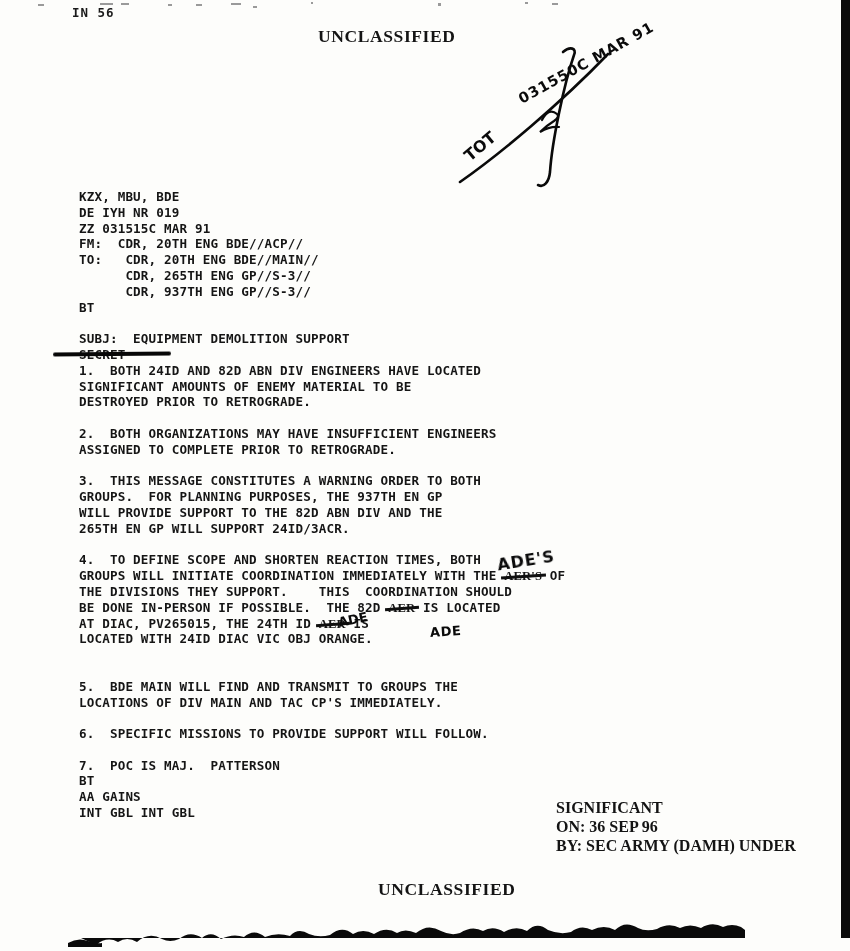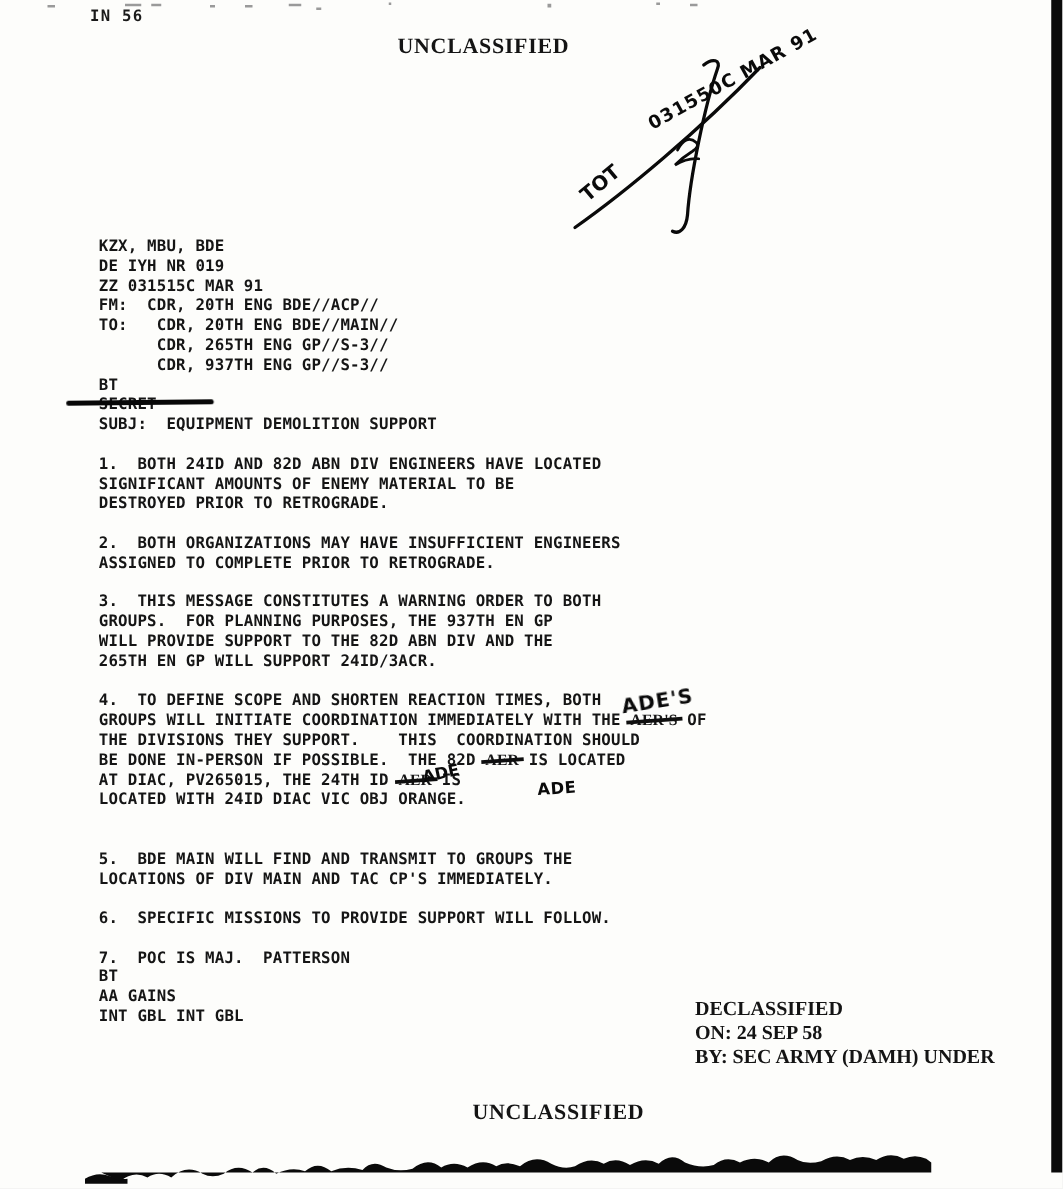--- a/index.html
+++ b/index.html
@@ -9,21 +9,21 @@
   
   .tt{font-family:"DejaVu Sans Mono",monospace;font-weight:700;color:#1a1a1a;}
   #message-body{position:absolute;left:79px;top:189px;font-size:12.6px;line-height:15.8px;
                 letter-spacing:.15px;white-space:pre;filter:contrast(1.05);}
   .msg-line{height:15.8px;}
 
   
   .strike{position:relative;display:inline-block;font-family:Liberation Serif, serif;}
   .strike::after{content:"";position:absolute;left:-3px;right:-4px;top:6px;height:2.6px;
                  background:#141414;transform:rotate(-4deg);}
-  .strike-heavy{position:relative;display:inline-block;}
+  .strike-heavy{position:relative;display:inline-block;margin-top:32px;}
   .strike-heavy::after{content:"";position:absolute;left:-26px;right:-46px;top:5px;height:3.6px;
                  background:#0d0d0d;transform:rotate(-.5deg);border-radius:2px;}
 
   
   .serif-b{font-family:"Liberation Serif","DejaVu Serif",serif;font-weight:700;color:#141414;}
   #unclassified-top{position:absolute;left:318px;top:26px;font-size:17.5px;letter-spacing:.6px;}
   #unclassified-bottom{position:absolute;left:378px;top:879px;font-size:17.5px;letter-spacing:.6px;}
   #declassified-block{position:absolute;left:556px;top:798px;font-size:16px;line-height:19.2px;}
 
   
@@ -73,22 +73,22 @@
     <text x="92" y="82" transform="rotate(-29 92 82)" font-family="DejaVu Sans, sans-serif" font-size="14.5" font-weight="700" fill="#0a0a0a" letter-spacing="1">031550C MAR 91</text>
   </svg>
 
   <div id="message-body" class="tt"><div class="msg-line">KZX, MBU, BDE</div><div class="msg-line">DE IYH NR 019</div><div class="msg-line">ZZ 031515C MAR 91</div><div class="msg-line">FM:  CDR, 20TH ENG BDE//ACP//</div><div class="msg-line">TO:   CDR, 20TH ENG BDE//MAIN//</div><div class="msg-line">      CDR, 265TH ENG GP//S-3//</div><div class="msg-line">      CDR, 937TH ENG GP//S-3//</div><div class="msg-line">BT</div><div class="msg-line"><span class="strike-heavy">SECRET</span></div><div class="msg-line">SUBJ:  EQUIPMENT DEMOLITION SUPPORT</div><div class="msg-line">&nbsp;</div><div class="msg-line">1.  BOTH 24ID AND 82D ABN DIV ENGINEERS HAVE LOCATED</div><div class="msg-line">SIGNIFICANT AMOUNTS OF ENEMY MATERIAL TO BE</div><div class="msg-line">DESTROYED PRIOR TO RETROGRADE.</div><div class="msg-line">&nbsp;</div><div class="msg-line">2.  BOTH ORGANIZATIONS MAY HAVE INSUFFICIENT ENGINEERS</div><div class="msg-line">ASSIGNED TO COMPLETE PRIOR TO RETROGRADE.</div><div class="msg-line">&nbsp;</div><div class="msg-line">3.  THIS MESSAGE CONSTITUTES A WARNING ORDER TO BOTH</div><div class="msg-line">GROUPS.  FOR PLANNING PURPOSES, THE 937TH EN GP</div><div class="msg-line">WILL PROVIDE SUPPORT TO THE 82D ABN DIV AND THE</div><div class="msg-line">265TH EN GP WILL SUPPORT 24ID/3ACR.</div><div class="msg-line">&nbsp;</div><div class="msg-line">4.  TO DEFINE SCOPE AND SHORTEN REACTION TIMES, BOTH</div><div class="msg-line"><span>GROUPS WILL INITIATE COORDINATION IMMEDIATELY WITH THE </span><span class="strike">AER'S</span><span> OF</span></div><div class="msg-line">THE DIVISIONS THEY SUPPORT.    THIS  COORDINATION SHOULD</div><div class="msg-line"><span>BE DONE IN-PERSON IF POSSIBLE.  THE 82D </span><span class="strike">AER</span><span> IS LOCATED</span></div><div class="msg-line"><span>AT DIAC, PV265015, THE 24TH ID </span><span class="strike">AER</span><span> IS</span></div><div class="msg-line">LOCATED WITH 24ID DIAC VIC OBJ ORANGE.</div><div class="msg-line">&nbsp;</div><div class="msg-line">&nbsp;</div><div class="msg-line">5.  BDE MAIN WILL FIND AND TRANSMIT TO GROUPS THE</div><div class="msg-line">LOCATIONS OF DIV MAIN AND TAC CP'S IMMEDIATELY.</div><div class="msg-line">&nbsp;</div><div class="msg-line">6.  SPECIFIC MISSIONS TO PROVIDE SUPPORT WILL FOLLOW.</div><div class="msg-line">&nbsp;</div><div class="msg-line">7.  POC IS MAJ.  PATTERSON</div><div class="msg-line">BT</div><div class="msg-line">AA GAINS</div><div class="msg-line">INT GBL INT GBL</div></div>
 
   <div id="ade-possessive" class="hand">ADE'S</div>
   <div id="ade-insert-1" class="hand">ADE</div>
   <div id="ade-insert-2" class="hand">ADE</div>
 
   <div id="declassified-block" class="serif-b">
-    <div>DECLASSIFIED</div>
-    <div>ON: 24 SEP 58</div>
+    <div>SIGNIFICANT</div>
+    <div>ON: 36 SEP 96</div>
     <div>BY: SEC ARMY (DAMH) UNDER</div>
   </div>
 
   <div id="unclassified-bottom" class="serif-b">UNCLASSIFIED</div>
 
   <div id="right-bar"></div>
 
   <svg id="bottom-strip" viewBox="0 0 770 27" xmlns="http://www.w3.org/2000/svg">
     <path fill="#0a0a0a" d="M 10,19 q 10,-6 20,-2 q 8,3 14,2 l 0,4 -34,0 Z"></path>
     <path fill="#0a0a0a" d="M 38,21

